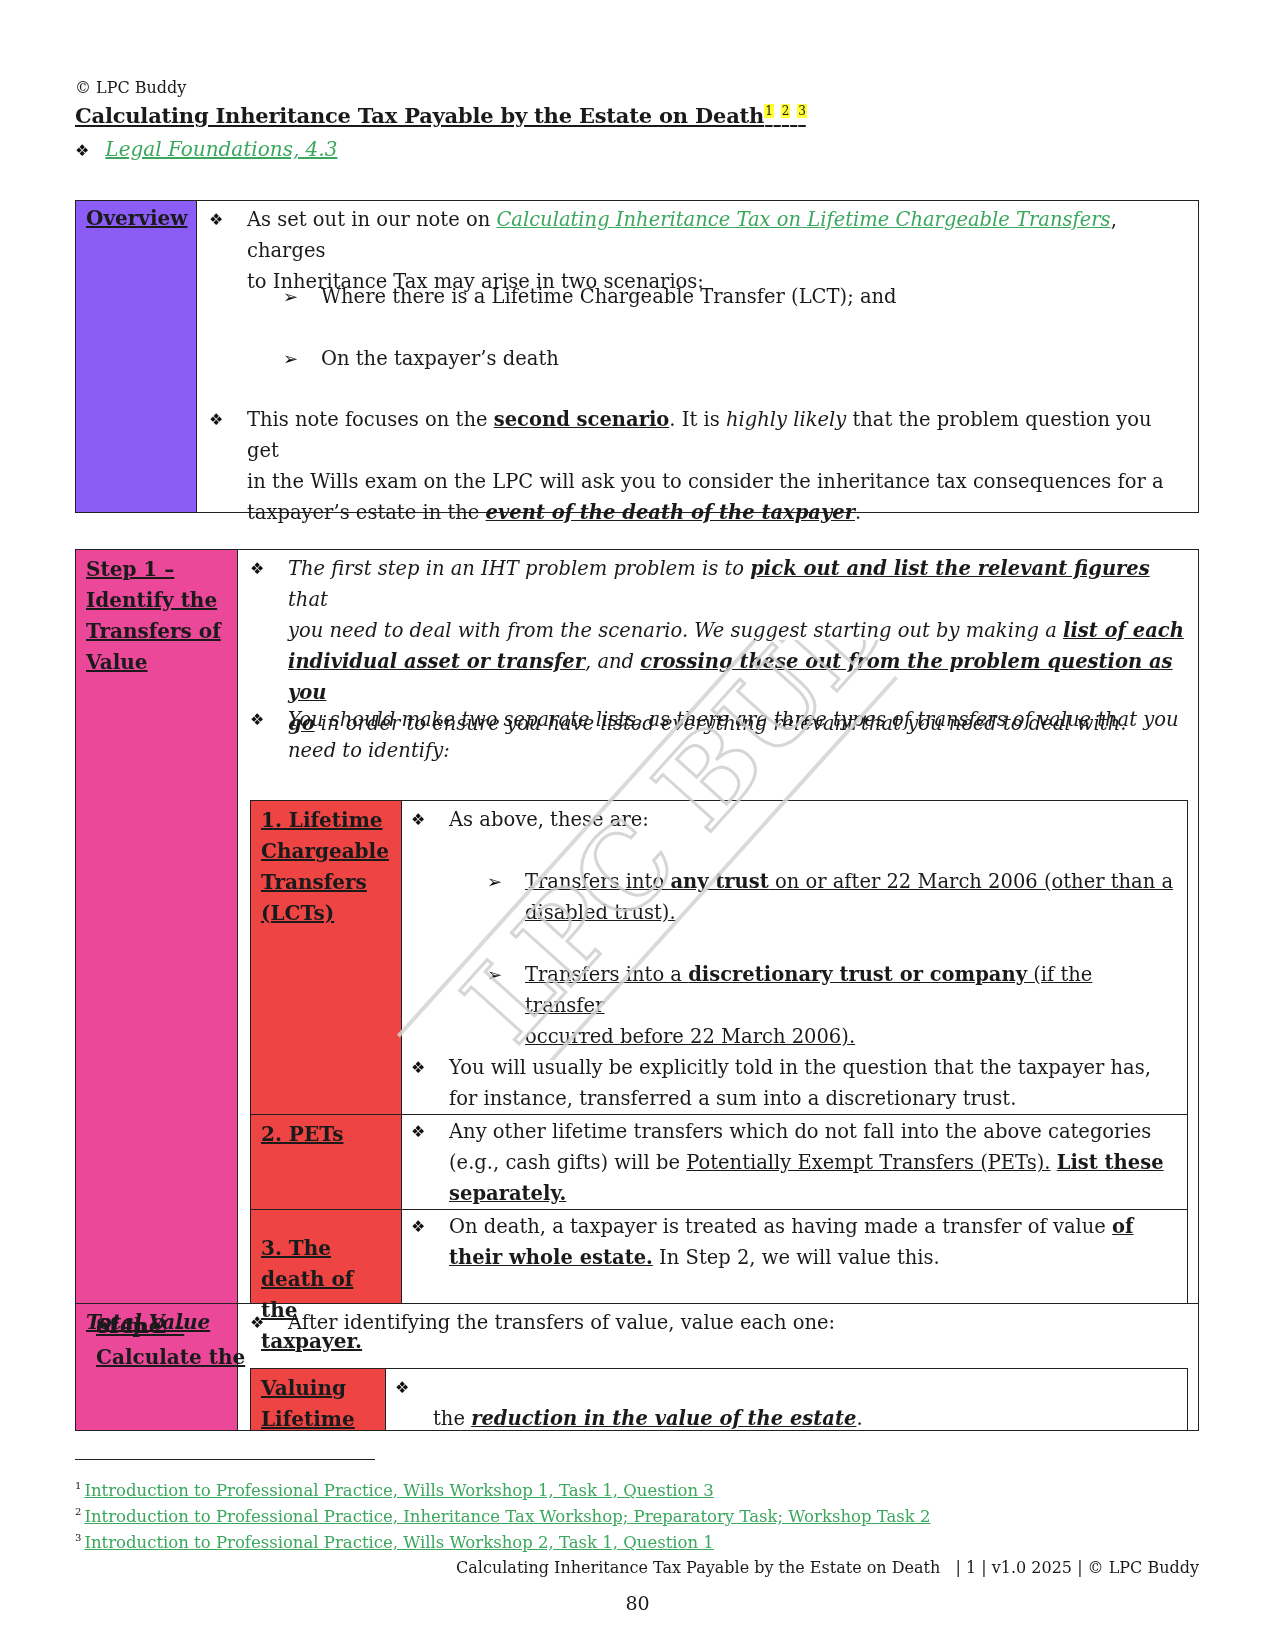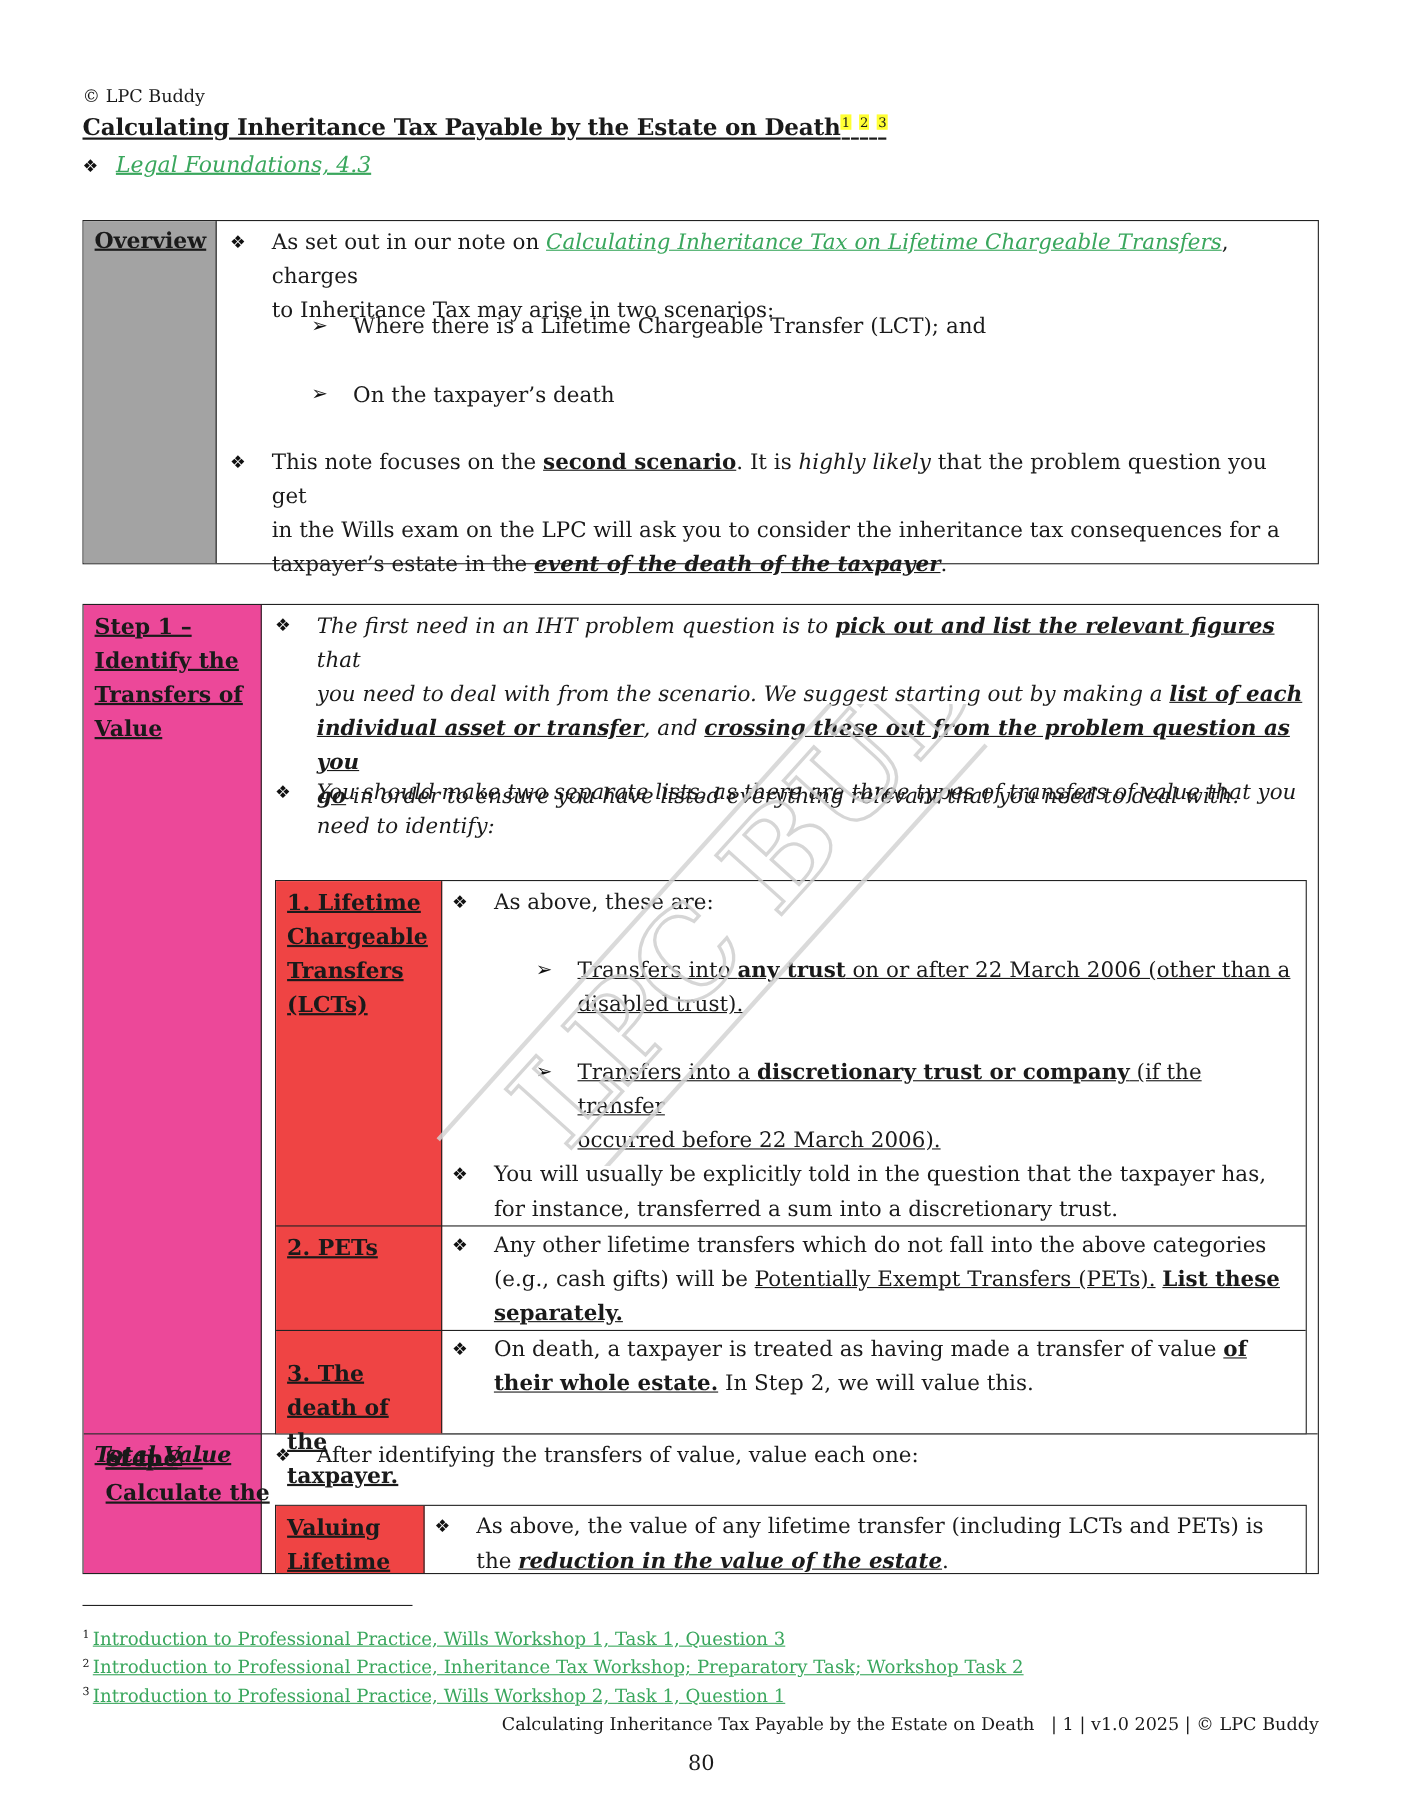--- a/index.html
+++ b/index.html
@@ -14,21 +14,21 @@
   .arrow { display:inline-block; width:26px; font-size:18px; color:#111; }
 
   #copyright { left:75px; top:78px; font-size:16px; }
   #title { left:75px; top:103px; font-size:21px; font-weight:bold; text-decoration:underline; letter-spacing:-0.2px; white-space:nowrap; }
   #title .fn { font-size:12px; font-weight:normal; background:#ffff33; vertical-align:super; padding:0 1px; text-decoration:none; }
   #legal { left:75px; top:137px; font-size:20px; }
   #legal .link { font-style:italic; }
 
   
   #overview { left:75px; top:200px; width:1124px; height:313px; border:1.5px solid #222; box-sizing:border-box; }
-  #overview .lab { position:absolute; left:0; top:0; width:121px; height:100%; background:#a3a3a3; border-right:1.5px solid #222; box-sizing:border-box; }
+  #overview .lab { position:absolute; left:0; top:0; width:121px; height:100%; background:#8b5cf6; border-right:1.5px solid #222; box-sizing:border-box; }
   #overview .lab span { position:absolute; left:10px; top:5px; font-size:20px; font-weight:bold; text-decoration:underline; }
   .para { position:absolute; font-size:19.5px; line-height:31px; }
   .para .bul { position:absolute; left:-38px; top:0; }
 
   
   #steps { left:75px; top:549px; width:1124px; height:882px; border:1.5px solid #222; box-sizing:border-box; overflow:hidden; }
   #steps .lab { position:absolute; left:0; width:162px; background:#ec4899; border-right:1.5px solid #222; box-sizing:border-box; }
   #steps .lab span { position:absolute; left:10px; top:4px; font-size:20px; font-weight:bold; line-height:31px; text-decoration:underline; width:150px; }
   #step-divider { position:absolute; left:0; top:753px; width:100%; border-top:1.5px solid #222; }
 
@@ -86,21 +86,21 @@
   <div class="lab" style="top:0; height:753px;">
     <span>Step 1 – Identify the Transfers of Value</span>
   </div>
   <div class="lab" style="top:753px; height:140px;">
     <span><span>Step 2 – Calculate the </span><em>Total Value</em><span> of the</span></span>
   </div>
   <div id="step-divider"></div>
 
   <div class="para i" style="left:212px; top:3px; width:900px;">
     <span class="bul diamond" style="font-style:normal">❖</span>
-    <span>The first need in an IHT problem question is to </span><span class="b u">pick out and list the relevant figures</span><span> that</span><br>
+    <span>The first step in an IHT problem problem is to </span><span class="b u">pick out and list the relevant figures</span><span> that</span><br>
     <span>you need to deal with from the scenario. We suggest starting out by making a </span><span class="b u">list of each</span><br>
     <span class="b u">individual asset or transfer</span><span>, and </span><span class="b u">crossing these out from the problem question as you</span><br>
     <span class="b u">go</span><span> in order to ensure you have listed everything relevant that you need to deal with.</span>
   </div>
   <div class="para i" style="left:212px; top:154px; width:900px;">
     <span class="bul diamond" style="font-style:normal">❖</span>
     <span>You should make two separate lists, as there are three types of transfers of value that you</span><br>
     <span>need to identify:</span>
   </div>
 
@@ -156,21 +156,21 @@
   <div class="para" style="left:212px; top:757px;">
     <span class="bul diamond">❖</span>
     <span>After identifying the transfers of value, value each one:</span>
   </div>
   <div class="nested" style="left:174px; top:818px; width:938px; height:70px;">
     <div class="nlab" style="top:0; width:135px; height:100%;">
       <span style="width:120px;">Valuing Lifetime</span>
     </div>
     <div class="para" style="left:182px; top:3px;">
       <span class="bul diamond">❖</span>
-      <span>As above, the value of any lifetime transfer (including LCTs and PETs) is</span><br>
+      <br>
       <span>the </span><span class="b i u">reduction in the value of the estate</span><span>.</span>
     </div>
   </div>
 </div>
 
 <svg class="abs" id="watermark" viewBox="0 0 520 420">
   <g transform="translate(260,210) rotate(-48)" fill="none" stroke="#d4d4d4" stroke-width="4" opacity="0.85">
     <text x="-230" y="40" font-family="DejaVu Serif, serif" font-size="110" font-weight="bold" fill="none" stroke="#cfcfcf" stroke-width="3">LPC BUDDY</text>
     <line x1="-300" y1="75" x2="300" y2="75"></line>
     <line x1="-300" y1="-55" x2="300" y2="-55"></line>

